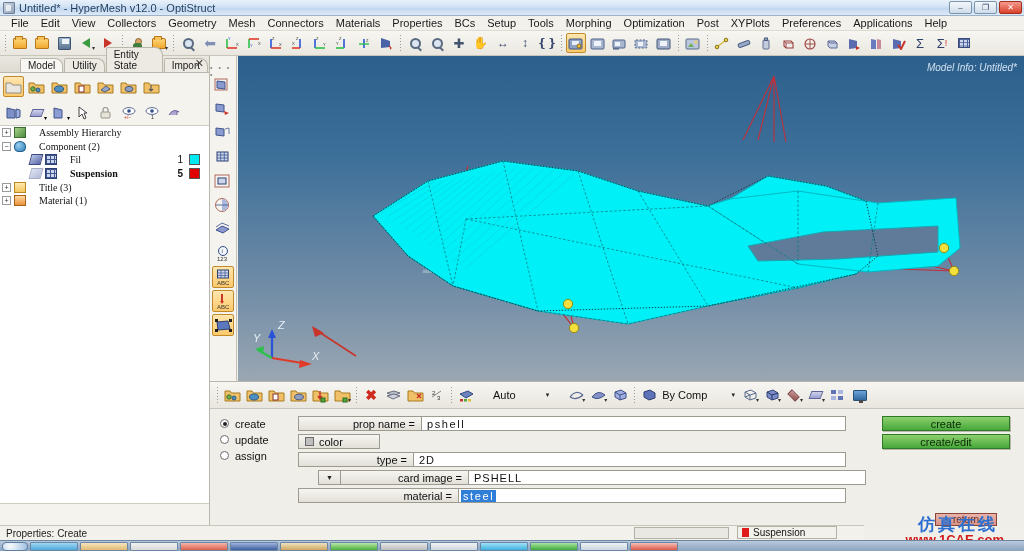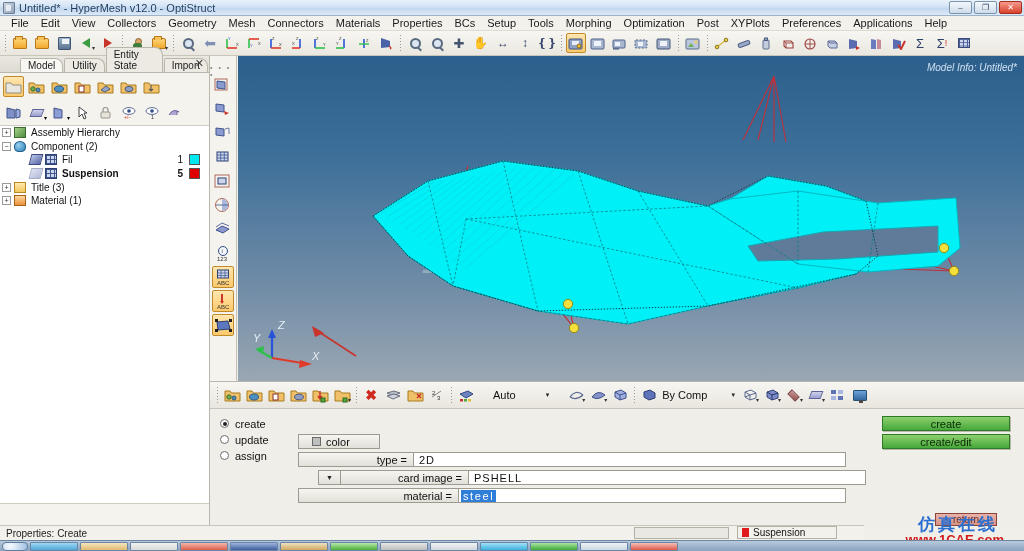--- a/index.html
+++ b/index.html
@@ -117,21 +117,21 @@
   .colhdr .c1{ width:130px; padding-left:5px; }
   .colhdr .c2{ width:30px; text-align:right; }
   .colhdr .c3{ width:24px; display:flex; justify-content:center; }
   .colorwheel{ width:10px;height:10px;border-radius:50%;
      background:conic-gradient(#e03b3b,#e9e23b,#3fbf4a,#3b8de0,#8b3be0,#e03b3b); border:1px solid #888;}
   .tree { background:#fff; height:378px; border-bottom:1px solid #cfccc2; }
   .trow { height:13.6px; display:flex; align-items:center; font-size:10px; color:#111; padding-left:2px; }
   .exp { width:9px; height:9px; border:1px solid #9a9a9a; background:#fff; font-size:7px;
      line-height:7px; text-align:center; color:#333; margin-right:3px; flex:0 0 auto;}
   .ind1 { margin-left:0; } .ind3 { margin-left:28px; }
-  .tlbl { margin-left:2px; }
+  .tlbl { margin-left:10px;font-family:Liberation Serif, serif; }
   .tid { margin-left:auto; width:32px; text-align:right; padding-right:6px;}
   .tsw { width:11px; height:11px; border:1px solid #555; margin-right:9px; }
   .ti { width:12px; height:11px; margin-right:3px; flex:0 0 auto; }
   .ti.asm{background:linear-gradient(135deg,#a8d38a,#4e8c3f);border:1px solid #3c6b30;}
   .ti.comp{background:radial-gradient(circle at 35% 35%,#9ad0f0,#2c7fb8);border:1px solid #205f8b;border-radius:50% 50% 40% 40%;}
   .ti.solid{background:linear-gradient(135deg,#b7c4e8,#5b6aa8);border:1px solid #3d4a80;transform:skewX(-15deg);}
   .ti.title{background:linear-gradient(to bottom,#ffe9ad,#f2c75e);border:1px solid #b8891f;}
   .ti.mat{background:linear-gradient(to bottom,#ffd9a0,#e8923c);border:1px solid #a85f18;}
   .ti.meshsm{background:
      linear-gradient(to right,#3e5590 1px,transparent 1px) 0 0/4px 100%,
@@ -188,21 +188,21 @@
   }
   .fval {
     background:#fff; border:1px solid #9d9a90; font-size:11px; color:#111;
     display:flex; align-items:center; padding-left:5px; letter-spacing:1.6px;
   }
   .fval.plain { letter-spacing:1px; }
   .fsel { background:#2f7fd8; color:#fff; padding:0 2px; letter-spacing:1.6px; }
   .cbtn {
     background: linear-gradient(to bottom,#f6f5f1,#e2e0d8);
     border:1px solid #9d9a90; font-size:11px; color:#111;
-    display:flex; align-items:center; padding:0 13px; gap:5px; height:15px;
+    display:flex; align-items:center; padding:0 6px; gap:5px; height:15px;
   }
   .csw { width:9px;height:9px;background:#bfbfbf;border:1px solid #6a6a6a;}
   .dropcaret {
     width:22px; background: linear-gradient(to bottom,#f6f5f1,#e2e0d8);
     border:1px solid #9d9a90; border-right:none;
     display:flex;align-items:center;justify-content:center;font-size:7px;color:#222;
   }
 
   .greenbtn {
     position:absolute; width:128px; height:15px;
@@ -981,20 +981,24 @@
         <div class="radio-row">
           <span class="rdot"></span>
           <span>update</span>
         </div>
         <div class="radio-row">
           <span class="rdot"></span>
           <span>assign</span>
         </div>
       </div>
 
+      <div class="frow" style="left:88px; top:7px;">
+        <div class="flabel" style="width:123px;">prop name =</div>
+        <div class="fval" style="width:425px;">pshell</div>
+      </div>
 
       <div class="frow" style="left:88px; top:25px;">
         <div class="cbtn" style="width:82px;">
           <span class="csw"></span>
           <span>color</span>
         </div>
       </div>
 
       <div class="frow" style="left:88px; top:43px;">
         <div class="flabel" style="width:115px;">type =</div>

